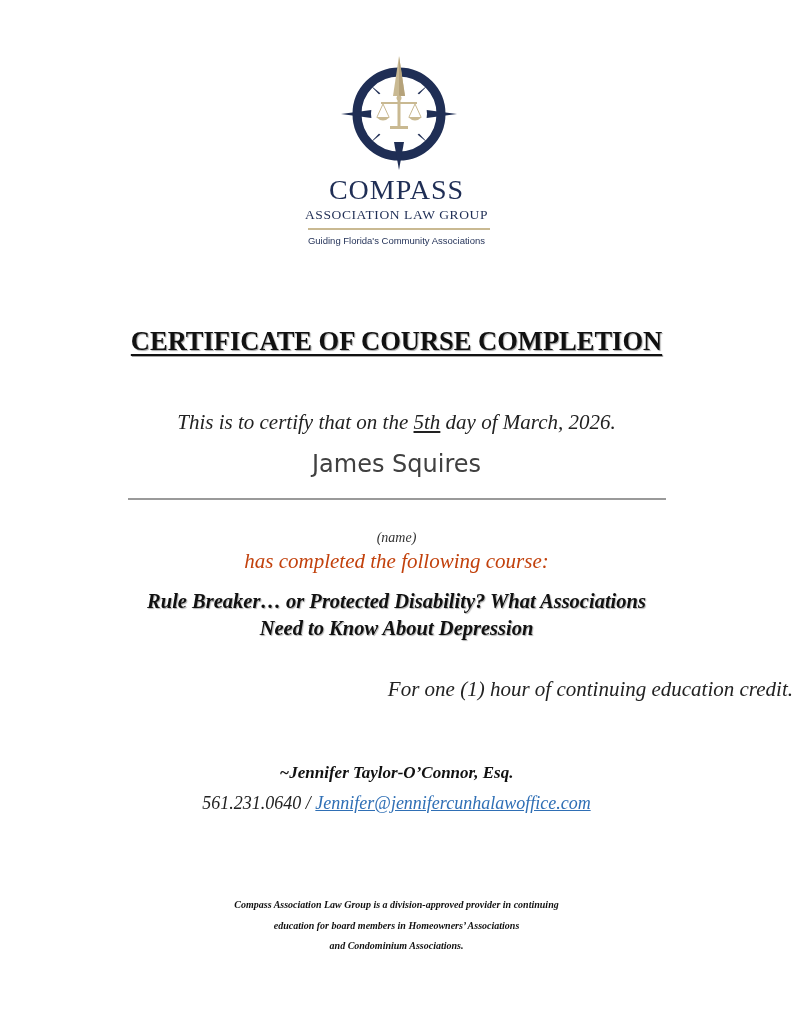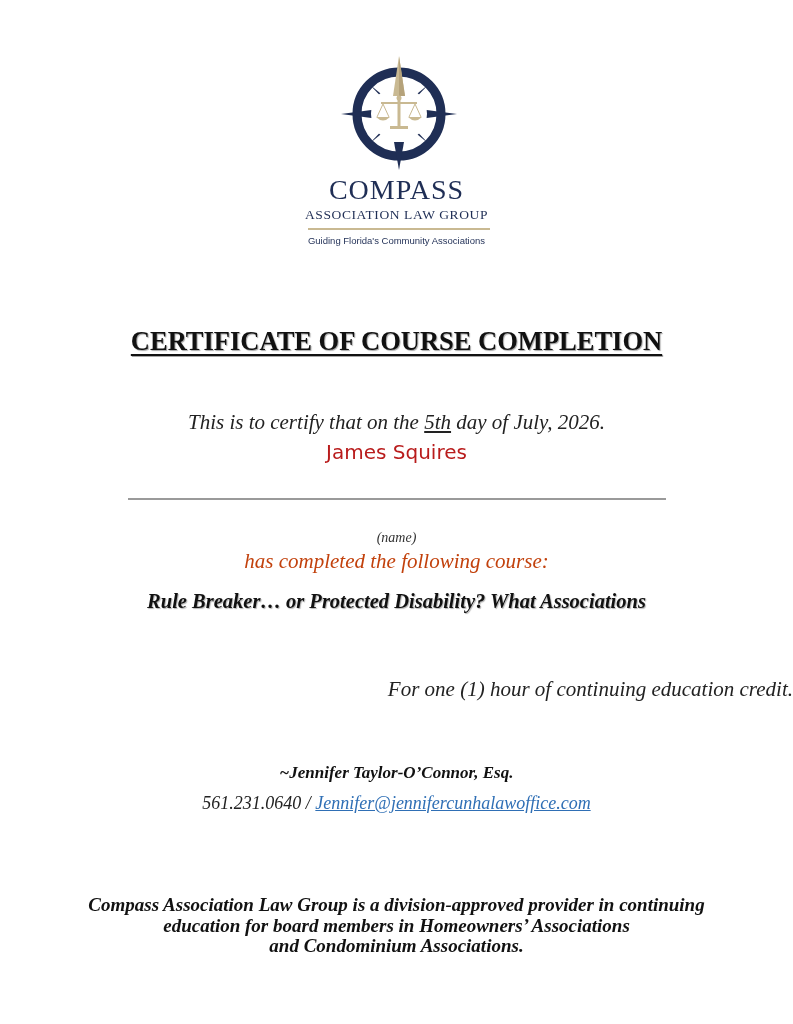--- a/index.html
+++ b/index.html
@@ -11,35 +11,35 @@
     .brand-name { top: 170px; font-family: "Liberation Serif", serif; font-size: 28px; color: #1f2e55; letter-spacing: 1px; line-height: 40px; }
     .brand-sub { top: 207px; font-family: "Liberation Serif", serif; font-size: 13.5px; color: #1f2e55; letter-spacing: 0.6px; }
     .brand-rule { position: absolute; left: 308px; top: 228px; width: 182px; height: 2px; background: #c9b992; }
     .brand-tag { top: 235px; font-family: "Liberation Sans", sans-serif; font-size: 9.5px; color: #1f2e55; }
 
     .cert-title { top: 326px; font-family: "Liberation Serif", serif; font-weight: bold; font-size: 26.5px; color: #111; text-decoration: underline; text-decoration-thickness: 2px; text-underline-offset: 4px; text-shadow: 1px 1px 1px rgba(0,0,0,0.35); }
 
     .certify { top: 410px; font-family: "Liberation Serif", serif; font-style: italic; font-size: 21px; color: #222; }
     .certify .day { text-decoration: underline; }
 
-    .name { top: 440px; font-family: "DejaVu Sans", sans-serif; font-size: 20px; color: #b91c1c; }
+    .name { top: 450px; font-family: "DejaVu Sans", sans-serif; font-size: 24px; color: #404040; }
     .name-line { position: absolute; left: 128px; top: 498px; width: 538px; height: 2px; background: #9a9a9a; }
     .name-label { top: 502px; font-family: "Liberation Serif", serif; font-style: italic; font-size: 14px; color: #333; margin-top: 28px; }
 
     .completed { top: 549px; font-family: "Liberation Serif", serif; font-style: italic; font-size: 21px; color: #c2410c; }
     .course { top: 588px; font-family: "Liberation Serif", serif; font-style: italic; font-weight: bold; font-size: 20.5px; line-height: 27px; color: #111; text-shadow: 1px 1px 1px rgba(0,0,0,0.3); }
     .course span { text-decoration-thickness: 2px; text-underline-offset: 3px; }
 
     .credit { top: 677px; font-family: "Liberation Serif", serif; font-style: italic; font-size: 21px; color: #222; text-align: right; }
 
     .signer { top: 763px; font-family: "Liberation Serif", serif; font-style: italic; font-weight: bold; font-size: 17px; color: #111; }
     .contact { top: 793px; font-family: "Liberation Serif", serif; font-style: italic; font-size: 18px; color: #222; }
     .contact a { color: #2f6fb5; text-decoration: underline; }
 
-    .footer { top: 895px; font-family: "Liberation Serif", serif; font-style: italic; font-weight: bold; font-size: 19px; line-height: 20.5px; color: #111; }
+    .footer { top: 895px; font-family: "Liberation Serif", serif; font-style: italic; font-weight: bold; font-size: 10px; line-height: 20.5px; color: #111; }
   </style>
 </head>
 <body>
 
 <svg id="logo" viewBox="0 0 120 120">
 
   <circle cx="60" cy="62" r="42" fill="none" stroke="#1f2e55" stroke-width="9"></circle>
 
   <polygon points="30,32 55,58 58,55" fill="#1f2e55"></polygon>
   <polygon points="90,32 65,58 62,55" fill="#1f2e55"></polygon>
@@ -70,29 +70,30 @@
   </g>
 </svg>
 
 <div class="abs brand-name">COMPASS</div>
 <div class="abs brand-sub">ASSOCIATION LAW GROUP</div>
 <div class="brand-rule"></div>
 <div class="abs brand-tag">Guiding Florida's Community Associations</div>
 
 <div class="abs cert-title">CERTIFICATE OF COURSE COMPLETION</div>
 
-<div class="abs certify"><span>This is to certify that on the </span><span class="day">5th</span><span> day of July, 2026.</span></div>
+<div class="abs certify"><span>This is to certify that on the </span><span class="day">5th</span><span> day of March, 2026.</span></div>
 
 <div class="abs name">James Squires</div>
 <div class="name-line"></div>
 <div class="abs name-label">(name)</div>
 
 <div class="abs completed">has completed the following course:</div>
 <div class="abs course">
   <span>Rule Breaker… or Protected Disability? What Associations</span><br>
+  <span>Need to Know About Depression</span>
 </div>
 
 <div class="abs credit">For one (1) hour of continuing education credit.</div>
 
 <div class="abs signer">~Jennifer Taylor-O’Connor, Esq.</div>
 <div class="abs contact"><span>561.231.0640</span><span> / </span><a>Jennifer@jennifercunhalawoffice.com</a></div>
 
 <div class="abs footer">
   <div>Compass Association Law Group is a division-approved provider in continuing</div>
   <div>education for board members in Homeowners’ Associations</div>

